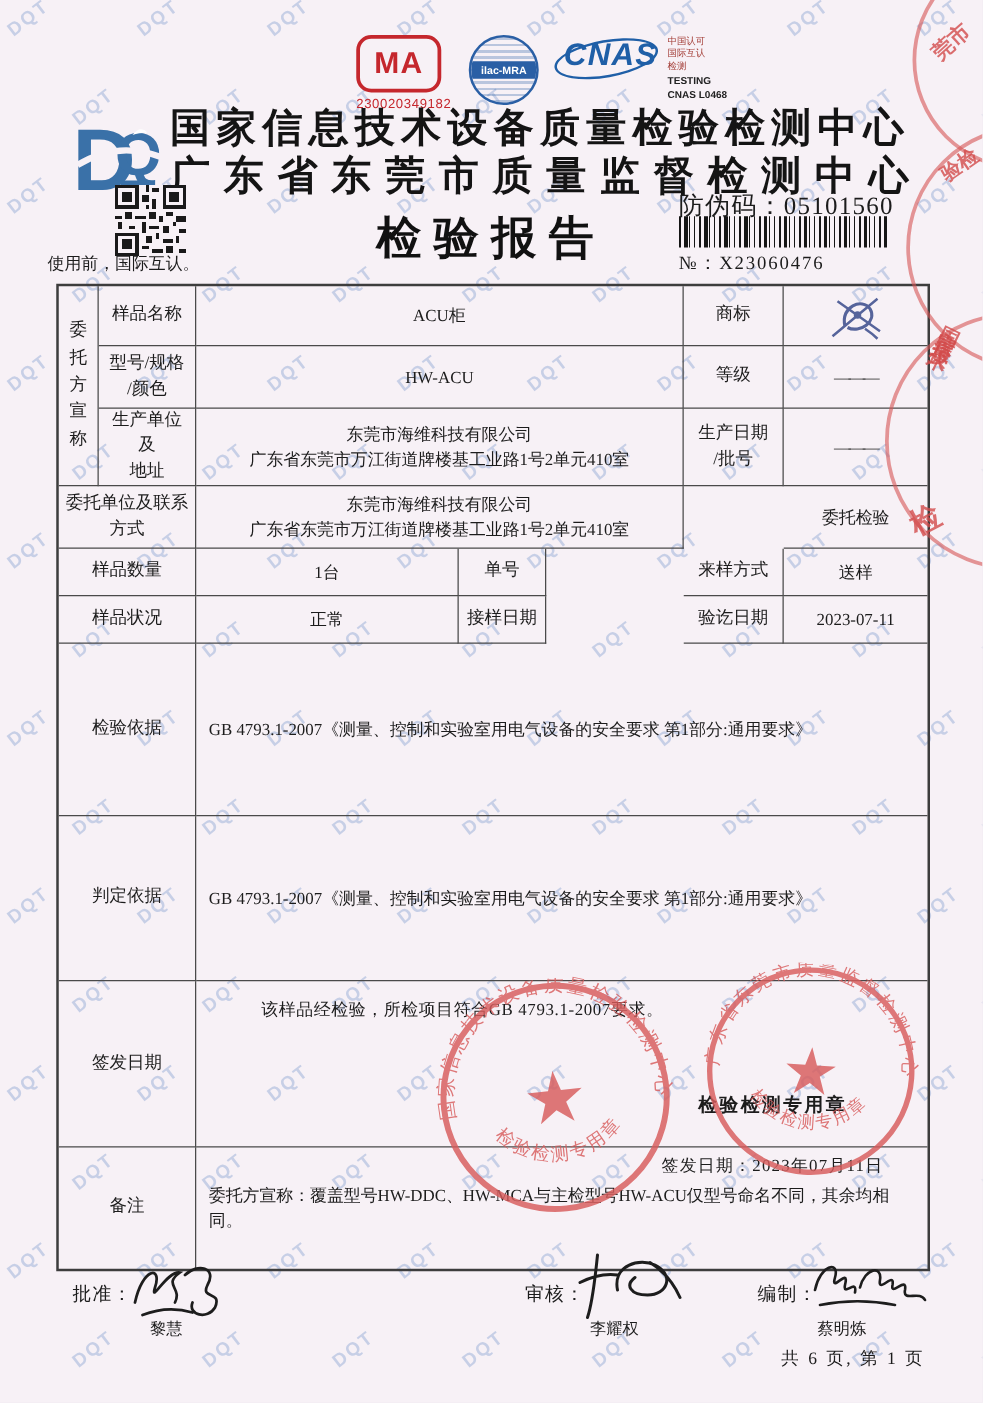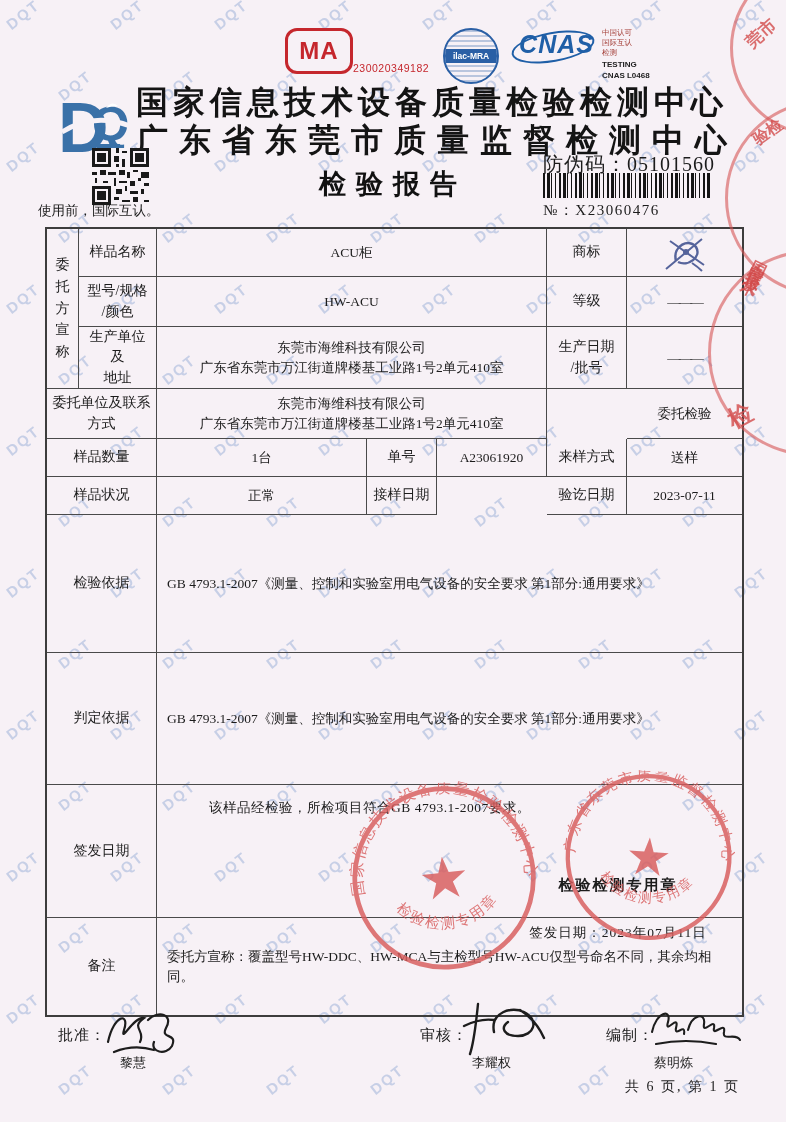--- a/index.html
+++ b/index.html
@@ -4,21 +4,21 @@
 <style>
   html,body{margin:0;padding:0;}
   body{width:786px;height:1122px;background:#efe9ef;font-family:"Liberation Serif","DejaVu Serif",serif;}
   .page{position:relative;width:786px;height:1122px;background:#f7f1f6;overflow:hidden;color:#1c1c1c;}
   
   .wm-layer{position:absolute;inset:0;z-index:0;pointer-events:none;}
   .wm{position:absolute;transform:rotate(-38deg);color:rgba(120,152,205,.38);
       font-family:"Liberation Sans",sans-serif;font-size:15px;letter-spacing:2px;font-weight:600;}
   
   .logo-row{position:absolute;top:28px;left:285px;display:flex;align-items:flex-start;gap:14px;z-index:2;}
-  .cma{display:flex;flex-direction:row;align-items:flex-end;}
+  .cma{display:flex;flex-direction:column;align-items:flex-start;}
   .cma-box{width:62px;height:40px;border:3px solid #c5272d;border-radius:12px;display:flex;align-items:center;justify-content:center;
     color:#c5272d;font-family:"Liberation Sans",sans-serif;font-weight:900;font-size:24px;letter-spacing:1px;}
   .cma-num{color:#c5272d;font-size:10.5px;margin-top:3px;font-family:"Liberation Sans",sans-serif;letter-spacing:.5px;}
   .ilac{width:52px;height:52px;border-radius:50%;border:2px solid #2a5fa5;position:relative;overflow:hidden;
     background:repeating-linear-gradient(0deg,rgba(42,95,165,.30) 0 2px,transparent 2px 5px);}
   .ilac-band{position:absolute;left:0;right:0;top:19px;height:14px;background:#2a5fa5;display:flex;align-items:center;justify-content:center;
     color:#fff;font-family:"Liberation Sans",sans-serif;font-size:8.5px;font-weight:700;}
   .cnas{display:flex;gap:5px;align-items:flex-start;}
   .cnas-mark{position:relative;width:84px;height:34px;}
   .cnas-mark .ell{position:absolute;left:-2px;top:4px;width:80px;height:26px;border:2.5px solid #1f5fa7;border-radius:50%;transform:rotate(-10deg);}
@@ -27,21 +27,21 @@
   .cnas-side{font-size:7.5px;line-height:1.35;color:#a23b34;white-space:pre-line;}
   .cnas-cap{font-family:"Liberation Sans",sans-serif;font-weight:700;font-size:8px;color:#222;white-space:pre-line;line-height:1.3;margin-top:2px;}
   .dqt-logo{position:absolute;left:60px;top:86px;width:72px;height:88px;z-index:2;}
   .org-titles{position:absolute;left:136px;top:84px;width:606px;z-index:2;
     font-family:"Liberation Sans","DejaVu Sans",sans-serif;font-weight:900;color:#141414;}
   .org-line1{font-size:32px;letter-spacing:5px;line-height:1.18;white-space:nowrap;}
   .org-line2{font-size:32px;letter-spacing:11px;line-height:1.18;white-space:nowrap;}
   .qr{position:absolute;left:92px;top:148px;width:57px;height:57px;z-index:2;}
   .scan-note{position:absolute;left:38px;top:202px;font-size:13.5px;z-index:2;}
   .report-title{position:absolute;left:50%;transform:translateX(-50%);top:166px;z-index:2;
-    font-family:"Liberation Sans",sans-serif;font-weight:600;font-size:27px;letter-spacing:10px;color:#111;}
+    font-family:"Liberation Sans",sans-serif;font-weight:600;font-size:36px;letter-spacing:10px;color:#111;}
   .anti-fake{position:absolute;left:543px;top:151px;font-size:20px;z-index:2;letter-spacing:1px;}
   .barcode{position:absolute;left:543px;top:173px;width:168px;height:25px;z-index:2;
     background:repeating-linear-gradient(90deg,#151515 0 2px,transparent 2px 4px,#151515 4px 7px,transparent 7px 8px,#151515 8px 9px,transparent 9px 12px,#151515 12px 13px,transparent 13px 16px);}
   .report-no{position:absolute;left:543px;top:201px;font-size:15px;z-index:2;letter-spacing:1.5px;}
   
   .tbl{position:absolute;left:45px;top:227px;width:695px;display:grid;z-index:2;
     grid-template-columns:32px 78px 210px 70px 110px 80px 115px;
     grid-template-rows:48px 50px 62px 50px 38px 38px 138px 132px 133px 97px;
     border:2px solid #3d3d3d;}
   .cell{border-right:1px solid #4a4a4a;border-bottom:1px solid #4a4a4a;display:flex;align-items:center;justify-content:center;
@@ -331,21 +331,20 @@
 
     <div class="cell lbl" style="grid-column:1/3;grid-row:4;">委托单位及联系
 方式</div>
     <div class="cell" style="grid-column:3/6;grid-row:4;">东莞市海维科技有限公司
 广东省东莞市万江街道牌楼基工业路1号2单元410室</div>
     <div class="cell lastcol" style="grid-column:7;grid-row:4;">委托检验</div>
 
     <div class="cell lbl" style="grid-column:1/3;grid-row:5;">样品数量</div>
     <div class="cell" style="grid-column:3;grid-row:5;">1台</div>
     <div class="cell lbl" style="grid-column:4;grid-row:5;">单号</div>
-    <div class="cell" style="grid-column:5;grid-row:5;">A23061920</div>
     <div class="cell lbl" style="grid-column:6;grid-row:5;">来样方式</div>
     <div class="cell lastcol" style="grid-column:7;grid-row:5;">送样</div>
 
     <div class="cell lbl" style="grid-column:1/3;grid-row:6;">样品状况</div>
     <div class="cell" style="grid-column:3;grid-row:6;">正常</div>
     <div class="cell lbl" style="grid-column:4;grid-row:6;">接样日期</div>
     <div class="cell lbl" style="grid-column:6;grid-row:6;">验讫日期</div>
     <div class="cell lastcol" style="grid-column:7;grid-row:6;">2023-07-11</div>
 
     <div class="cell lbl" style="grid-column:1/3;grid-row:7;">检验依据</div>

